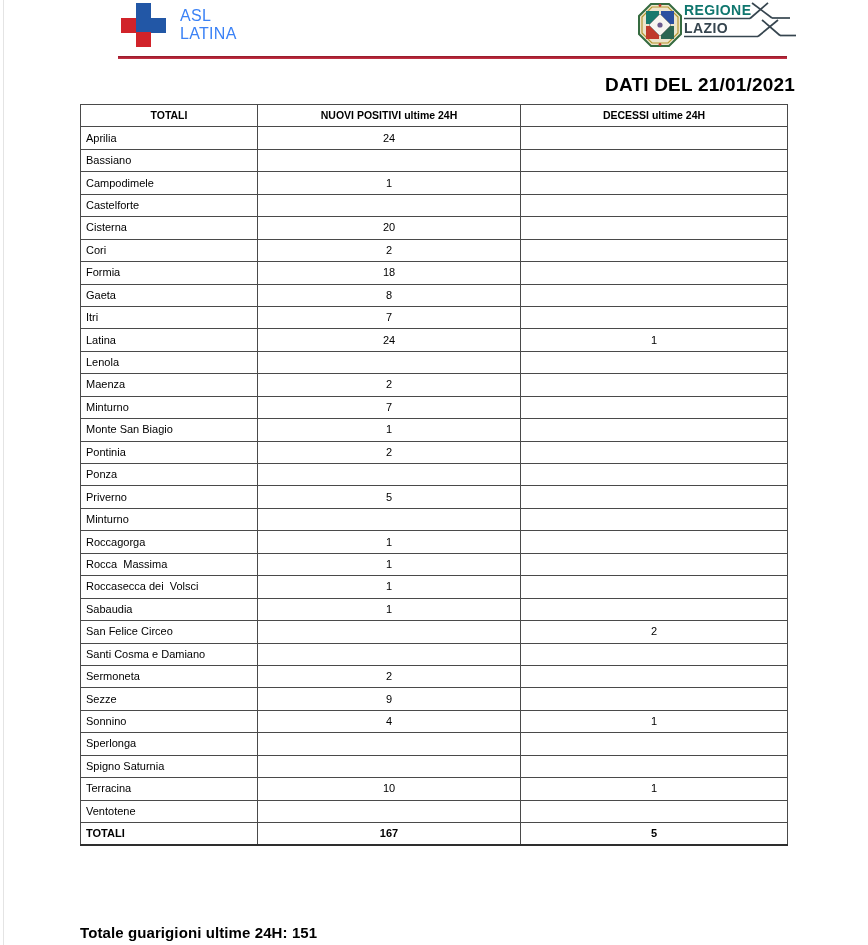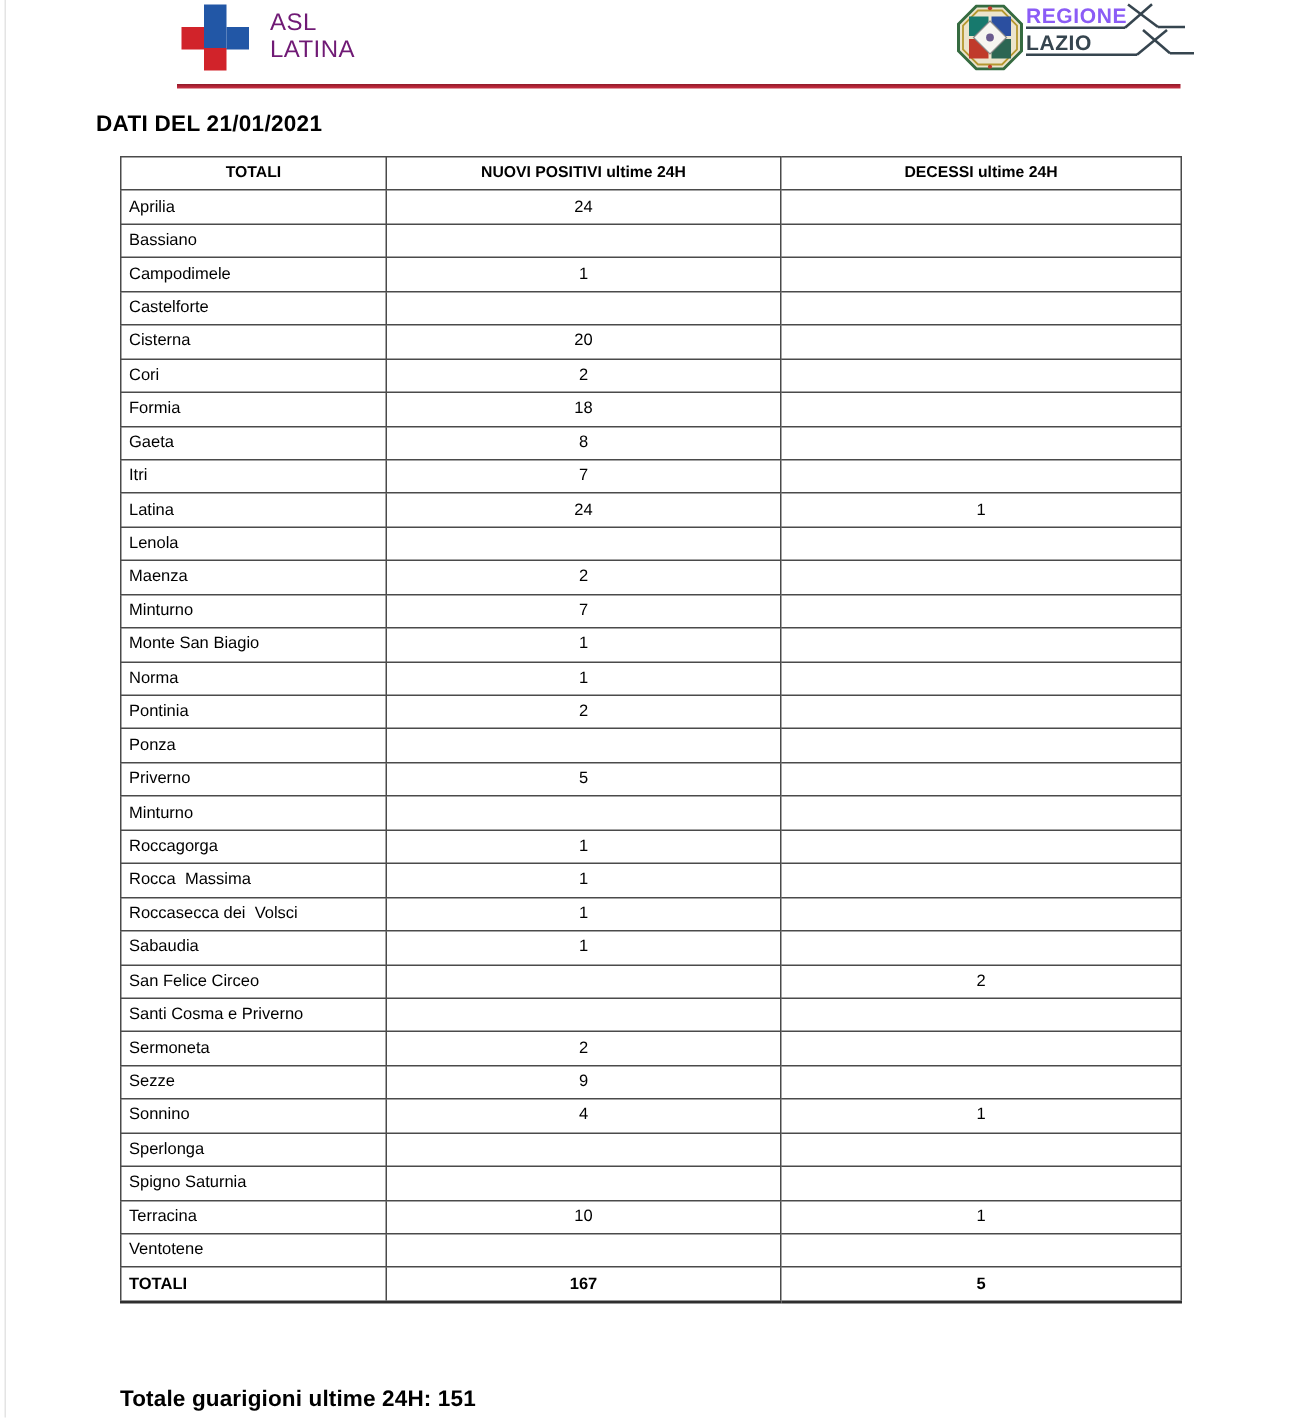--- a/index.html
+++ b/index.html
@@ -37,23 +37,23 @@
   }
   .rl-word.w1 { top: 0px; }
   .rl-word.w2 { top: 18px; }
   .rl-lines { position: absolute; left: 0; top: 0; }
   .header-rule {
     position: absolute; left: 118px; top: 56px; width: 669px; height: 3px;
     background: linear-gradient(180deg, #8e1b29 0%, #b52437 55%, #c53648 100%);
   }
   
   .page-title {
-    position: absolute; left: 64px; top: 74px; width: 707px;
-    text-align: left;
-    font-size: 15px; font-weight: bold; letter-spacing: 0.2px;
+    position: absolute; left: 88px; top: 74px; width: 707px;
+    text-align: right;
+    font-size: 19px; font-weight: bold; letter-spacing: 0.2px;
   }
   
   table.comuni {
     position: absolute; left: 80px; top: 104px; width: 707px;
     border-collapse: collapse; table-layout: fixed;
     font-size: 11px; line-height: 1;
   }
   table.comuni th, table.comuni td {
     border: 1px solid #4a4a4a;
     height: 21.45px;
@@ -79,40 +79,40 @@
 <div class="header">
 
   <div class="asl-logo">
     <div class="asl-cross">
       <div class="sq b1" style="background:#2257a6"></div>
       <div class="sq r1" style="background:#d1232a"></div>
       <div class="sq b2" style="background:#2257a6"></div>
       <div class="sq b3" style="background:#2257a6"></div>
       <div class="sq r2" style="background:#d1232a"></div>
     </div>
-    <div class="asl-text" style="color:#701a75">
+    <div class="asl-text" style="color:#3b82f6">
       <div>ASL</div>
       <div>LATINA</div>
     </div>
   </div>
 
   <div class="rl-logo">
     <svg class="rl-emblem" width="44" height="44" viewBox="0 0 44 44">
       <polygon points="13,1 31,1 43,13 43,31 31,43 13,43 1,31 1,13" fill="#ece4cc" stroke="#356b40" stroke-width="2"></polygon>
       <polygon points="14,4 30,4 40,14 40,30 30,40 14,40 4,30 4,14" fill="none" stroke="#b5972f" stroke-width="1.2"></polygon>
       <rect x="8" y="8" width="13" height="13" fill="#17796d"></rect>
       <rect x="23" y="8" width="13" height="13" fill="#2b4fa0"></rect>
       <rect x="8" y="23" width="13" height="13" fill="#c03a2b"></rect>
       <rect x="23" y="23" width="13" height="13" fill="#2c6653"></rect>
       <polygon points="22,11 33,22 22,33 11,22" fill="#f7f6f1" stroke="#8a8a8a" stroke-width="0.8"></polygon>
       <circle cx="22" cy="22" r="2.6" fill="#6b5b8e"></circle>
       <circle cx="22" cy="2.5" r="1.4" fill="#c03a2b"></circle>
       <circle cx="22" cy="41.5" r="1.4" fill="#c03a2b"></circle>
     </svg>
-    <span class="rl-word w1" style="color:#8b5cf6">REGIONE</span>
+    <span class="rl-word w1" style="color:#0f766e">REGIONE</span>
     <span class="rl-word w2" style="color:#36454f">LAZIO</span>
     <svg class="rl-lines" width="165" height="47" viewBox="0 0 165 47">
       <g stroke="#36454f" stroke-width="1.7" fill="none">
         <path d="M46,16.5 H112"></path>
         <path d="M112,16.5 L130,0.8"></path>
         <path d="M114,1 L134,16"></path>
         <path d="M134,16 H152"></path>
         <path d="M46,34.5 H120"></path>
         <path d="M120,34.5 L140,18"></path>
         <path d="M124,18 L142,33.5"></path>
@@ -204,25 +204,20 @@
         <td>Minturno</td>
         <td class="num">7</td>
         <td class="num"></td>
       </tr>
       <tr>
         <td>Monte San Biagio</td>
         <td class="num">1</td>
         <td class="num"></td>
       </tr>
       <tr>
-        <td>Norma</td>
-        <td class="num">1</td>
-        <td class="num"></td>
-      </tr>
-      <tr>
         <td>Pontinia</td>
         <td class="num">2</td>
         <td class="num"></td>
       </tr>
       <tr>
         <td>Ponza</td>
         <td class="num"></td>
         <td class="num"></td>
       </tr>
       <tr>
@@ -254,21 +249,21 @@
         <td>Sabaudia</td>
         <td class="num">1</td>
         <td class="num"></td>
       </tr>
       <tr>
         <td>San Felice Circeo</td>
         <td class="num"></td>
         <td class="num">2</td>
       </tr>
       <tr>
-        <td>Santi Cosma e Priverno</td>
+        <td>Santi Cosma e Damiano</td>
         <td class="num"></td>
         <td class="num"></td>
       </tr>
       <tr>
         <td>Sermoneta</td>
         <td class="num">2</td>
         <td class="num"></td>
       </tr>
       <tr>
         <td>Sezze</td>

